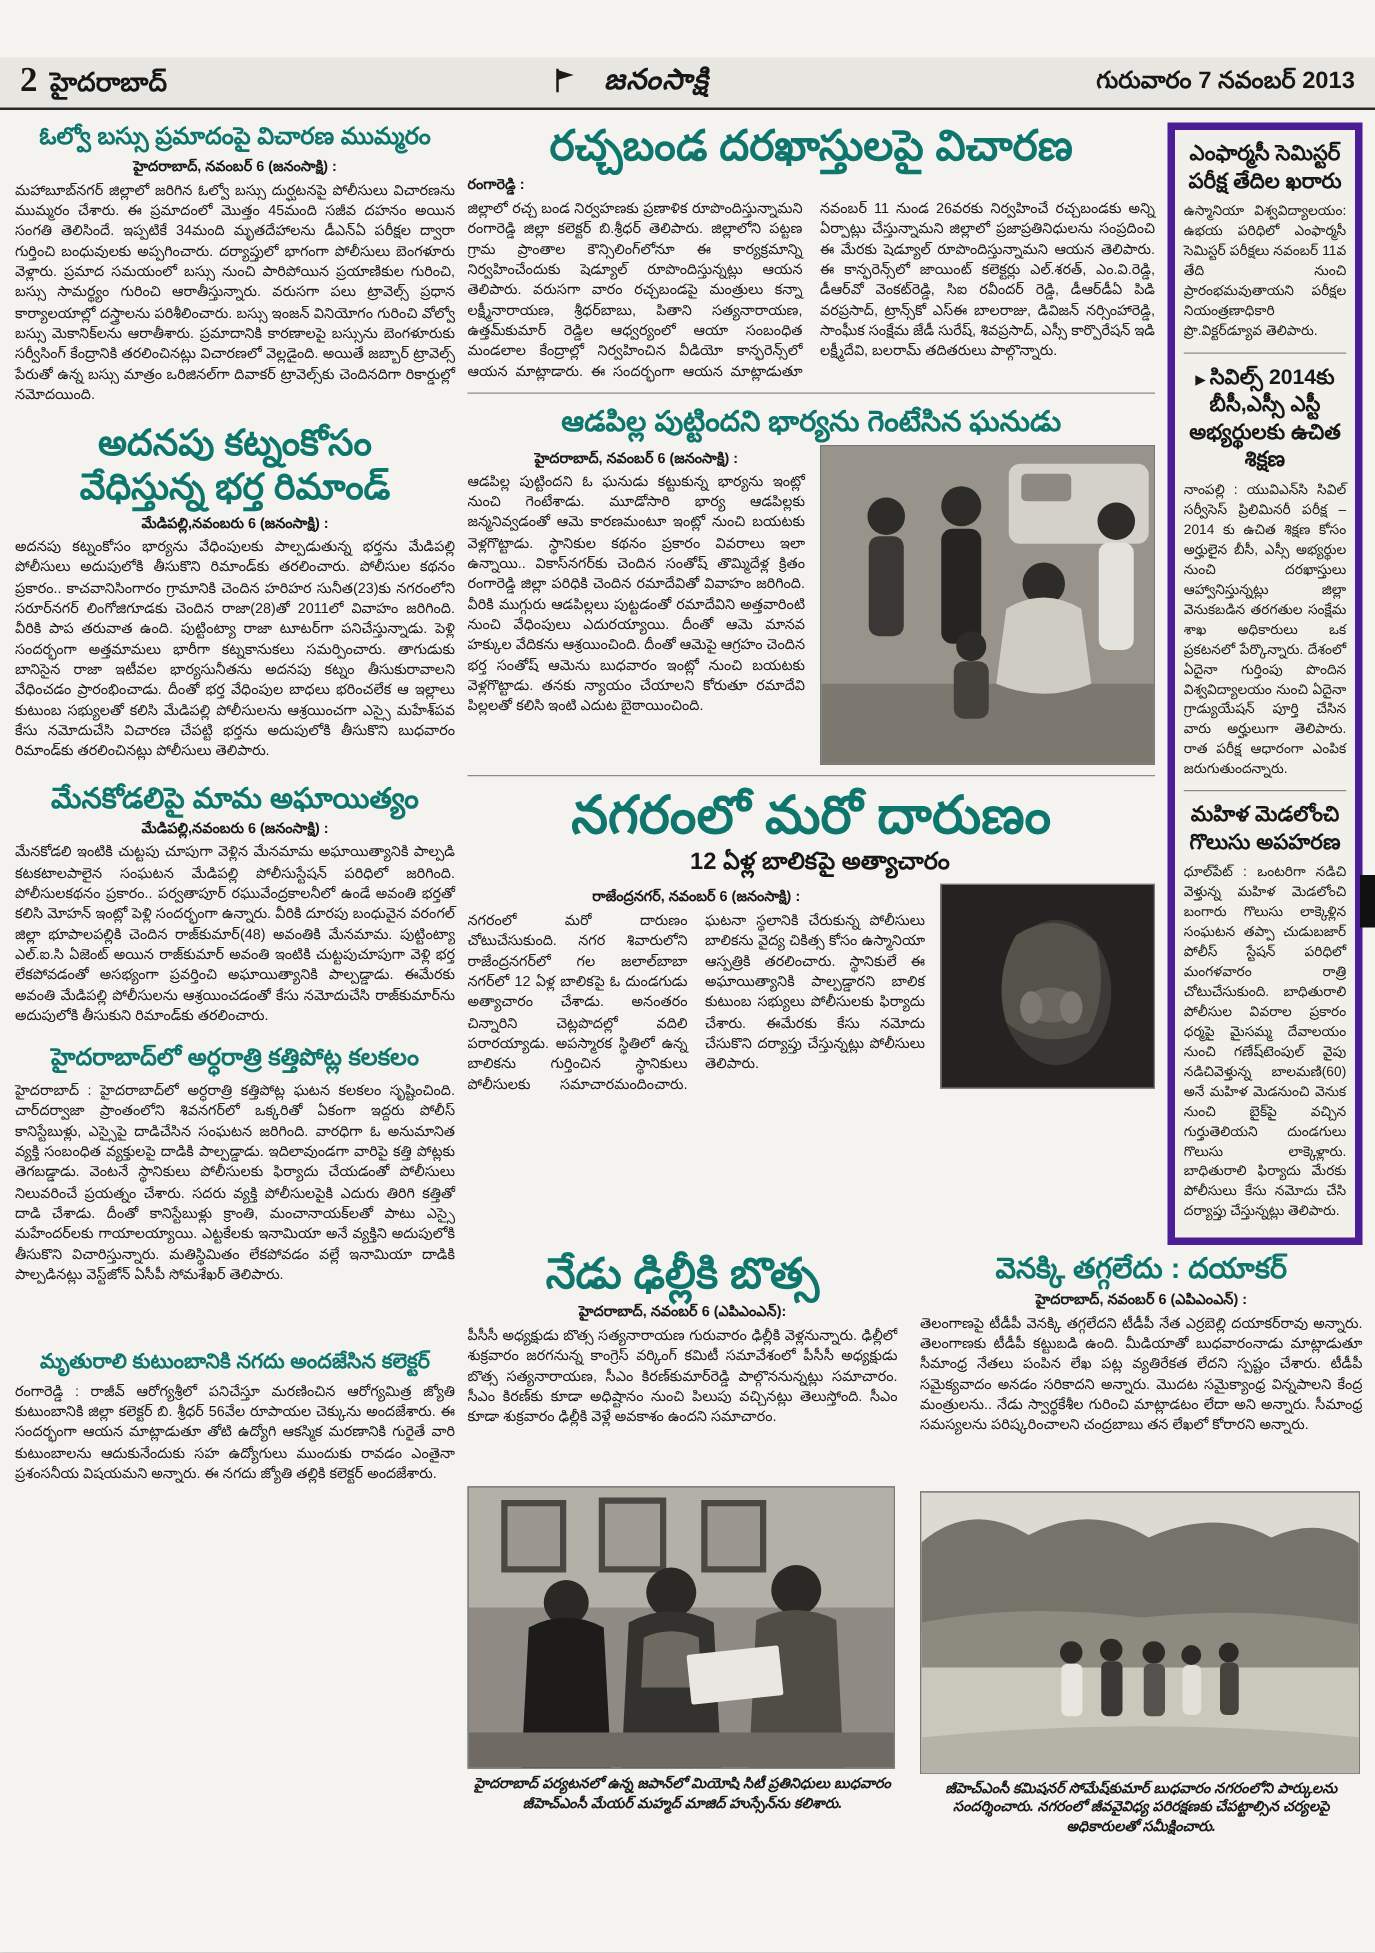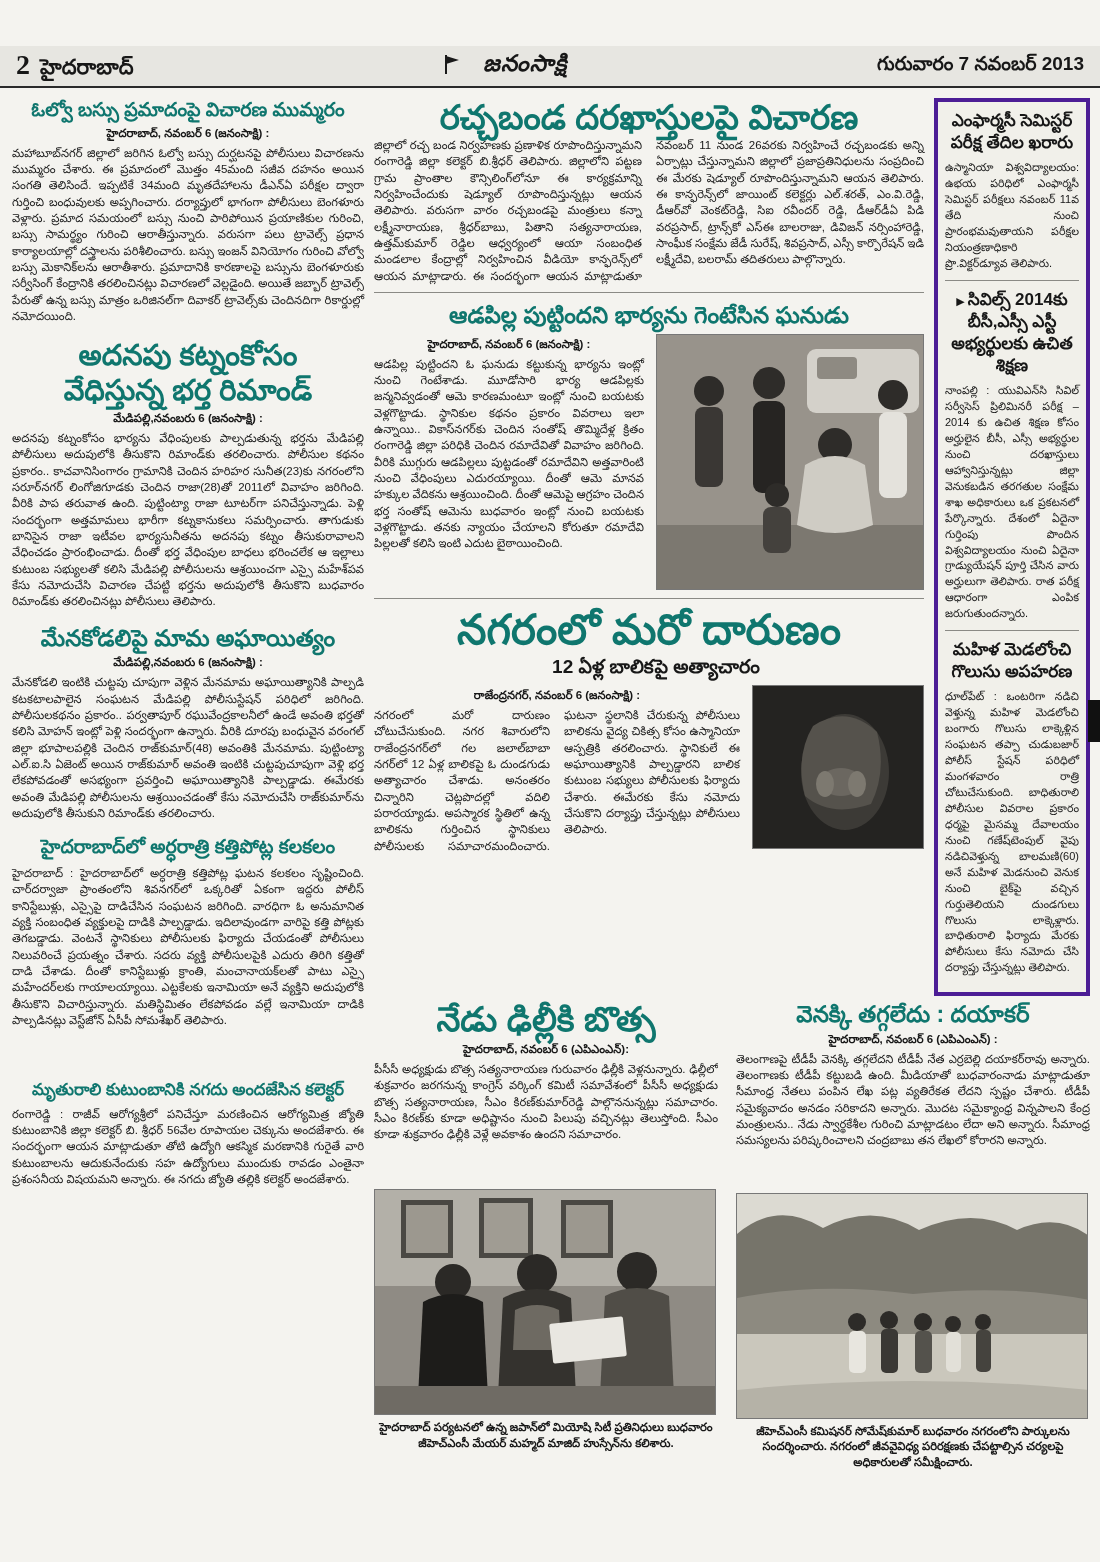--- a/index.html
+++ b/index.html
@@ -16,37 +16,37 @@
   .page-num { font-size:28px; font-weight:bold; font-family:"Liberation Serif","DejaVu Serif",serif; }
   .section-name { font-size:21px; font-weight:bold; }
   .header-center { display:flex; align-items:center; gap:20px; }
   .masthead-text { font-size:23px; font-weight:bold; font-style:italic; letter-spacing:1px; }
   .header-date { font-size:19px; font-weight:bold; }
 
   
   .col-left  { position:absolute; left:12px;  top:98px; width:352px; }
   .col-mid   { position:absolute; left:374px; top:98px; width:550px; }
   .box-right { position:absolute; left:934px; top:98px; width:156px; height:898px;
-               border:4px solid #4c1d95; background:#f1f0ea; padding:8px 7px; overflow:hidden; }
+               border:6px solid #4c1d95; background:#f1f0ea; padding:8px 7px; overflow:hidden; }
   .bottom-row{ position:absolute; left:374px; top:1000px; width:716px; display:flex; gap:18px; }
 
   article { display:block; }
   .headline { font-weight:bold; text-align:center; color:#0f766e; }
   .pre { white-space:pre-line; }
   .h-xxl { font-size:42px; line-height:1.1; }
   .h-xl  { font-size:34px; line-height:1.15; }
   .h-lg  { font-size:29px; line-height:1.2; }
   .h-md  { font-size:23px; line-height:1.25; }
   .h-sm  { font-size:19px; line-height:1.3; }
   .h-xs  { font-size:16.5px; line-height:1.3;margin-top:37px; }
   .dateline { font-weight:bold; font-size:11.5px; text-align:center; margin:4px 0 2px; }
   .dateline-left { text-align:left; }
   .body-text { font-size:11.5px; line-height:1.42; text-align:justify; }
   .cols-2 { column-count:2; column-gap:14px; }
-  .caption { font-weight:bold; font-size:11.5px; line-height:1.35; text-align:center; margin-top:5px; }
+  .caption { font-weight:bold; font-size:11.5px; line-height:1.35; text-align:center; margin-top:5px;font-style:italic; }
   .subhead { font-weight:bold; font-size:19px; text-align:center; margin:3px 0 3px 14px; } .spacer-md { height:14px; }
   .rule { border-top:1px solid #8a8a85; margin:8px 0; }
 
   .flex-row { display:flex; gap:12px; }
   .photo-frame { flex-shrink:0; border:1px solid #777; background:#999; overflow:hidden; }
   .photo-frame svg { display:block; }
 
   .box-title { font-weight:bold; text-align:center; font-size:17px; line-height:1.3; }
   .box-body  { font-size:11px; line-height:1.45; text-align:justify; margin-top:6px; }
   .bullet-triangle { display:inline-block; font-size:11px; margin-right:3px; }
@@ -114,20 +114,21 @@
       <h2 class="headline h-xs">మృతురాలి కుటుంబానికి నగదు అందజేసిన కలెక్టర్</h2>
       <p class="body-text" style="margin-top:5px">రంగారెడ్డి : రాజీవ్ ఆరోగ్యశ్రీలో పనిచేస్తూ మరణించిన ఆరోగ్యమిత్ర జ్యోతి కుటుంబానికి జిల్లా కలెక్టర్ బి. శ్రీధర్ 56వేల రూపాయల చెక్కును అందజేశారు. ఈ సందర్భంగా ఆయన మాట్లాడుతూ తోటి ఉద్యోగి ఆకస్మిక మరణానికి గురైతే వారి కుటుంబాలను ఆదుకునేందుకు సహ ఉద్యోగులు ముందుకు రావడం ఎంతైనా ప్రశంసనీయ విషయమని అన్నారు. ఈ నగదు జ్యోతి తల్లికి కలెక్టర్ అందజేశారు.</p>
     </article>
 
   </div>
 
   <div class="col-mid">
 
     <article>
       <h1 class="headline h-xl">రచ్చబండ దరఖాస్తులపై విచారణ</h1>
+      <p class="dateline dateline-left">రంగారెడ్డి :</p>
       <p class="body-text cols-2">జిల్లాలో రచ్చ బండ నిర్వహణకు ప్రణాళిక రూపొందిస్తున్నామని రంగారెడ్డి జిల్లా కలెక్టర్ బి.శ్రీధర్ తెలిపారు. జిల్లాలోని పట్టణ గ్రామ ప్రాంతాల కౌన్సిలింగ్‌లోనూ ఈ కార్యక్రమాన్ని నిర్వహించేందుకు షెడ్యూల్ రూపొందిస్తున్నట్లు ఆయన తెలిపారు. వరుసగా వారం రచ్చబండపై మంత్రులు కన్నా లక్ష్మీనారాయణ, శ్రీధర్‌బాబు, పితాని సత్యనారాయణ, ఉత్తమ్‌కుమార్ రెడ్డిల ఆధ్వర్యంలో ఆయా సంబంధిత మండలాల కేంద్రాల్లో నిర్వహించిన వీడియో కాన్ఫరెన్స్‌లో ఆయన మాట్లాడారు. ఈ సందర్భంగా ఆయన మాట్లాడుతూ నవంబర్ 11 నుండ 26వరకు నిర్వహించే రచ్చబండకు అన్ని ఏర్పాట్లు చేస్తున్నామని జిల్లాలో ప్రజాప్రతినిధులను సంప్రదించి ఈ మేరకు షెడ్యూల్ రూపొందిస్తున్నామని ఆయన తెలిపారు. ఈ కాన్ఫరెన్స్‌లో జాయింట్ కలెక్టర్లు ఎల్.శరత్, ఎం.వి.రెడ్డి, డీఆర్‌వో వెంకట్‌రెడ్డి, సిఐ రవీందర్ రెడ్డి, డీఆర్‌డీఏ పిడి వరప్రసాద్, ట్రాన్స్‌కో ఎస్ఈ బాలరాజు, డివిజన్ నర్సింహారెడ్డి, సాంఘీక సంక్షేమ జేడీ సురేష్, శివప్రసాద్, ఎస్సీ కార్పొరేషన్ ఇడి లక్ష్మీదేవి, బలరామ్ తదితరులు పాల్గొన్నారు.</p>
     </article>
 
     <div class="rule"></div>
 
     <article>
       <h2 class="headline h-md">ఆడపిల్ల పుట్టిందని భార్యను గెంటేసిన ఘనుడు</h2>
       <div class="flex-row" style="margin-top:4px">
         <div style="flex:1">
           <p class="dateline">హైదరాబాద్, నవంబర్ 6 (జనంసాక్షి) :</p>

